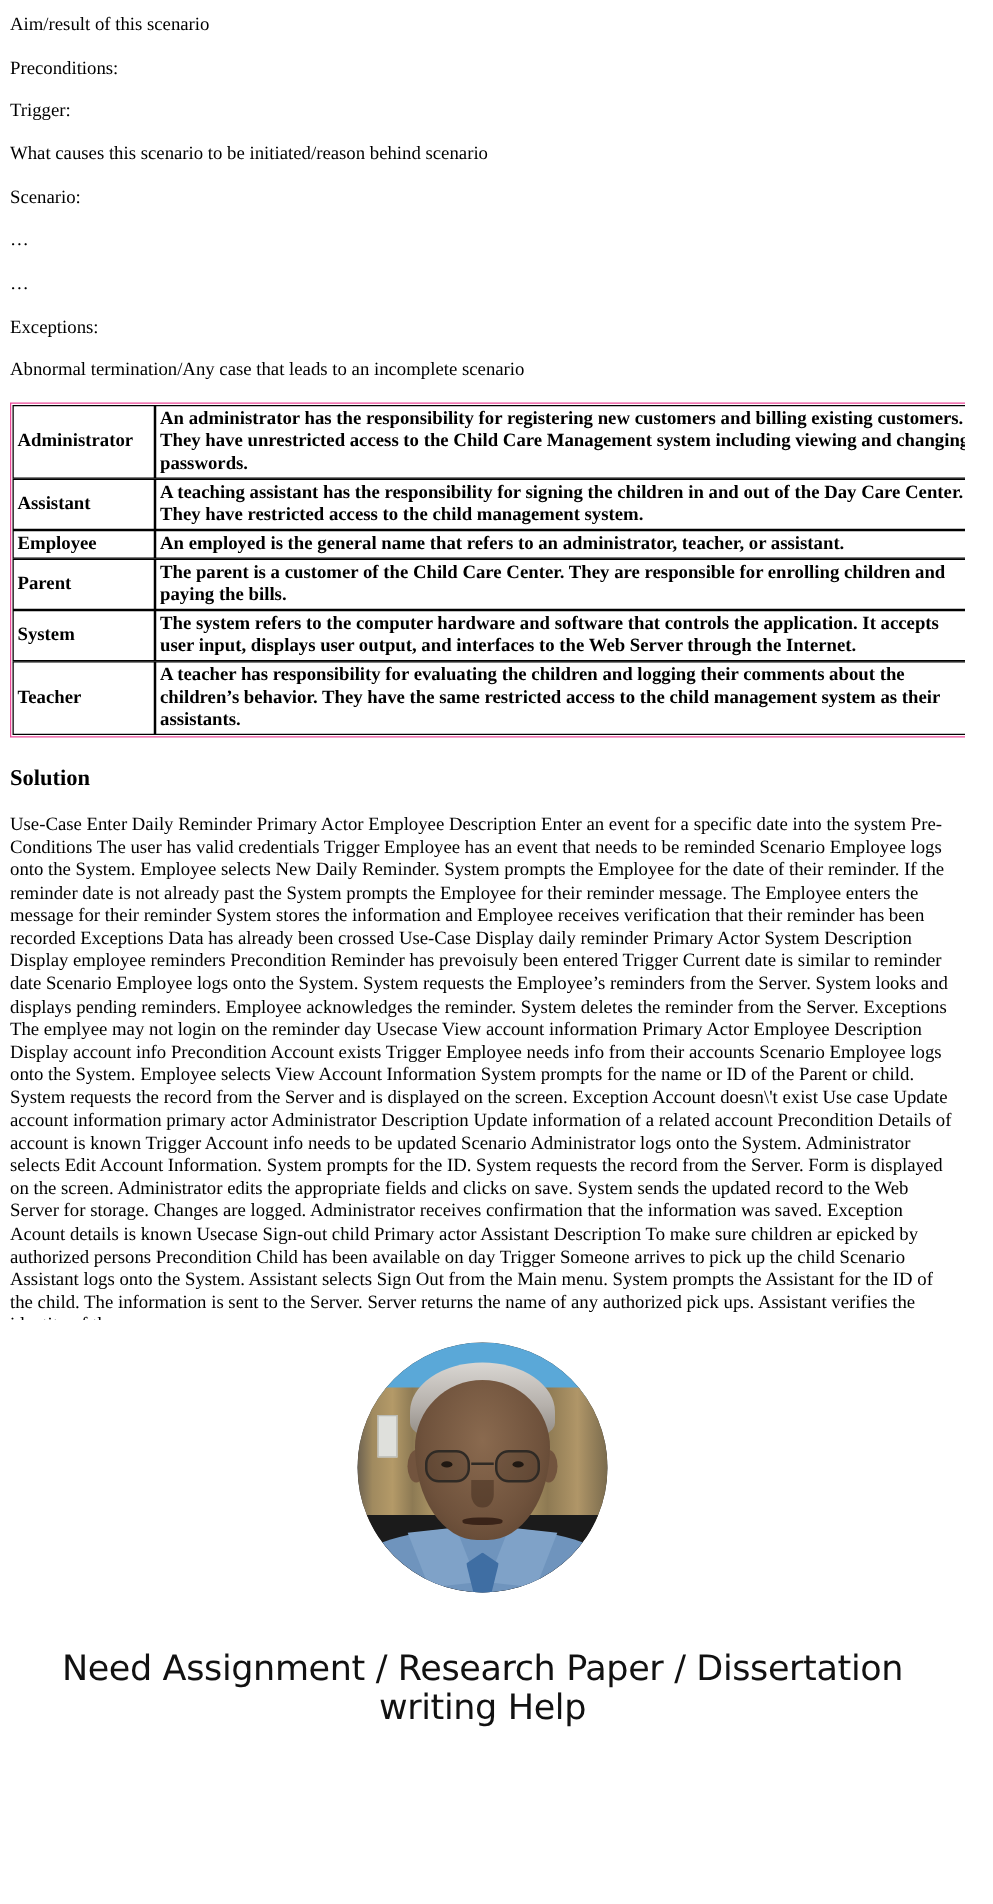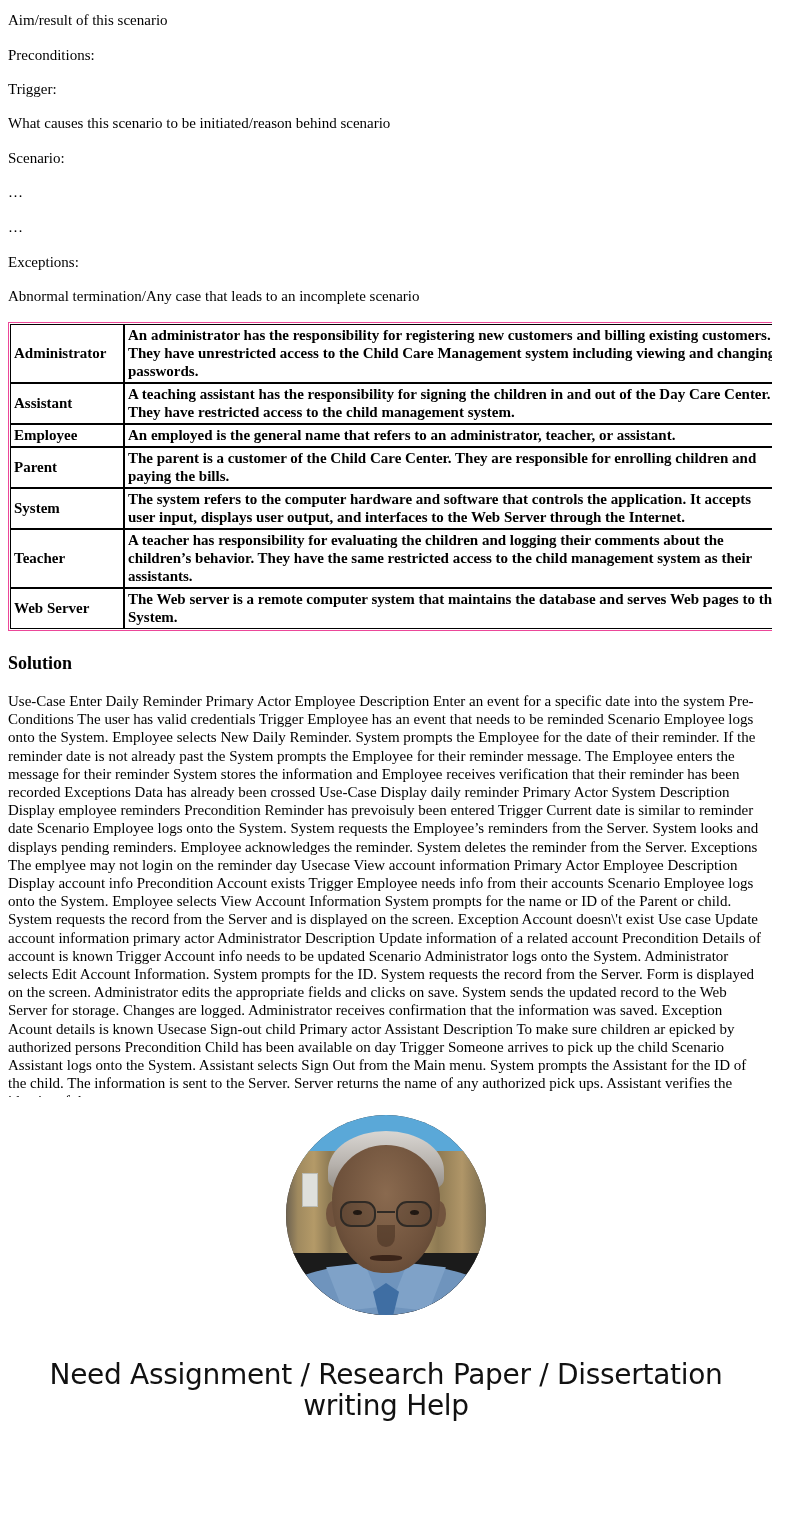--- a/index.html
+++ b/index.html
@@ -324,24 +324,20 @@
           <td class="actor-name">Parent</td>
           <td class="actor-desc">The parent is a customer of the Child Care Center. They are responsible for enrolling children and paying the bills.</td>
         </tr>
         <tr>
           <td class="actor-name">System</td>
           <td class="actor-desc">The system refers to the computer hardware and software that controls the application. It accepts user input, displays user output, and interfaces to the Web Server through the Internet.</td>
         </tr>
         <tr>
           <td class="actor-name">Teacher</td>
           <td class="actor-desc">A teacher has responsibility for evaluating the children and logging their comments about the children’s behavior. They have the same restricted access to the child management system as their assistants.</td>
-        </tr>
-        <tr>
-          <td class="actor-name">Web Server</td>
-          <td class="actor-desc">The Web server is a remote computer system that maintains the database and serves Web pages to the System.</td>
         </tr>
       </tbody>
     </table>
   </div>
 
   <h3 class="solution-heading">Solution</h3>
   <p class="solution-body">Use-Case Enter Daily Reminder Primary Actor Employee Description Enter an event for a specific date into the system Pre-Conditions The user has valid credentials Trigger Employee has an event that needs to be reminded Scenario Employee logs onto the System. Employee selects New Daily Reminder. System prompts the Employee for the date of their reminder. If the reminder date is not already past the System prompts the Employee for their reminder message. The Employee enters the message for their reminder System stores the information and Employee receives verification that their reminder has been recorded Exceptions Data has already been crossed Use-Case Display daily reminder Primary Actor System Description Display employee reminders Precondition Reminder has prevoisuly been entered Trigger Current date is similar to reminder date Scenario Employee logs onto the System. System requests the Employee’s reminders from the Server. System looks and displays pending reminders. Employee acknowledges the reminder. System deletes the reminder from the Server. Exceptions The emplyee may not login on the reminder day Usecase View account information Primary Actor Employee Description Display account info Precondition Account exists Trigger Employee needs info from their accounts Scenario Employee logs onto the System. Employee selects View Account Information System prompts for the name or ID of the Parent or child. System requests the record from the Server and is displayed on the screen. Exception Account doesn\'t exist Use case Update account information primary actor Administrator Description Update information of a related account Precondition Details of account is known Trigger Account info needs to be updated Scenario Administrator logs onto the System. Administrator selects Edit Account Information. System prompts for the ID. System requests the record from the Server. Form is displayed on the screen. Administrator edits the appropriate fields and clicks on save. System sends the updated record to the Web Server for storage. Changes are logged. Administrator receives confirmation that the information was saved. Exception Acount details is known Usecase Sign-out child Primary actor Assistant Description To make sure children ar epicked by authorized persons Precondition Child has been available on day Trigger Someone arrives to pick up the child Scenario Assistant logs onto the System. Assistant selects Sign Out from the Main menu. System prompts the Assistant for the ID of the child. The information is sent to the Server. Server returns the name of any authorized pick ups. Assistant verifies the identity of the</p>
 
   <div class="avatar-block">
     <span class="avatar">

